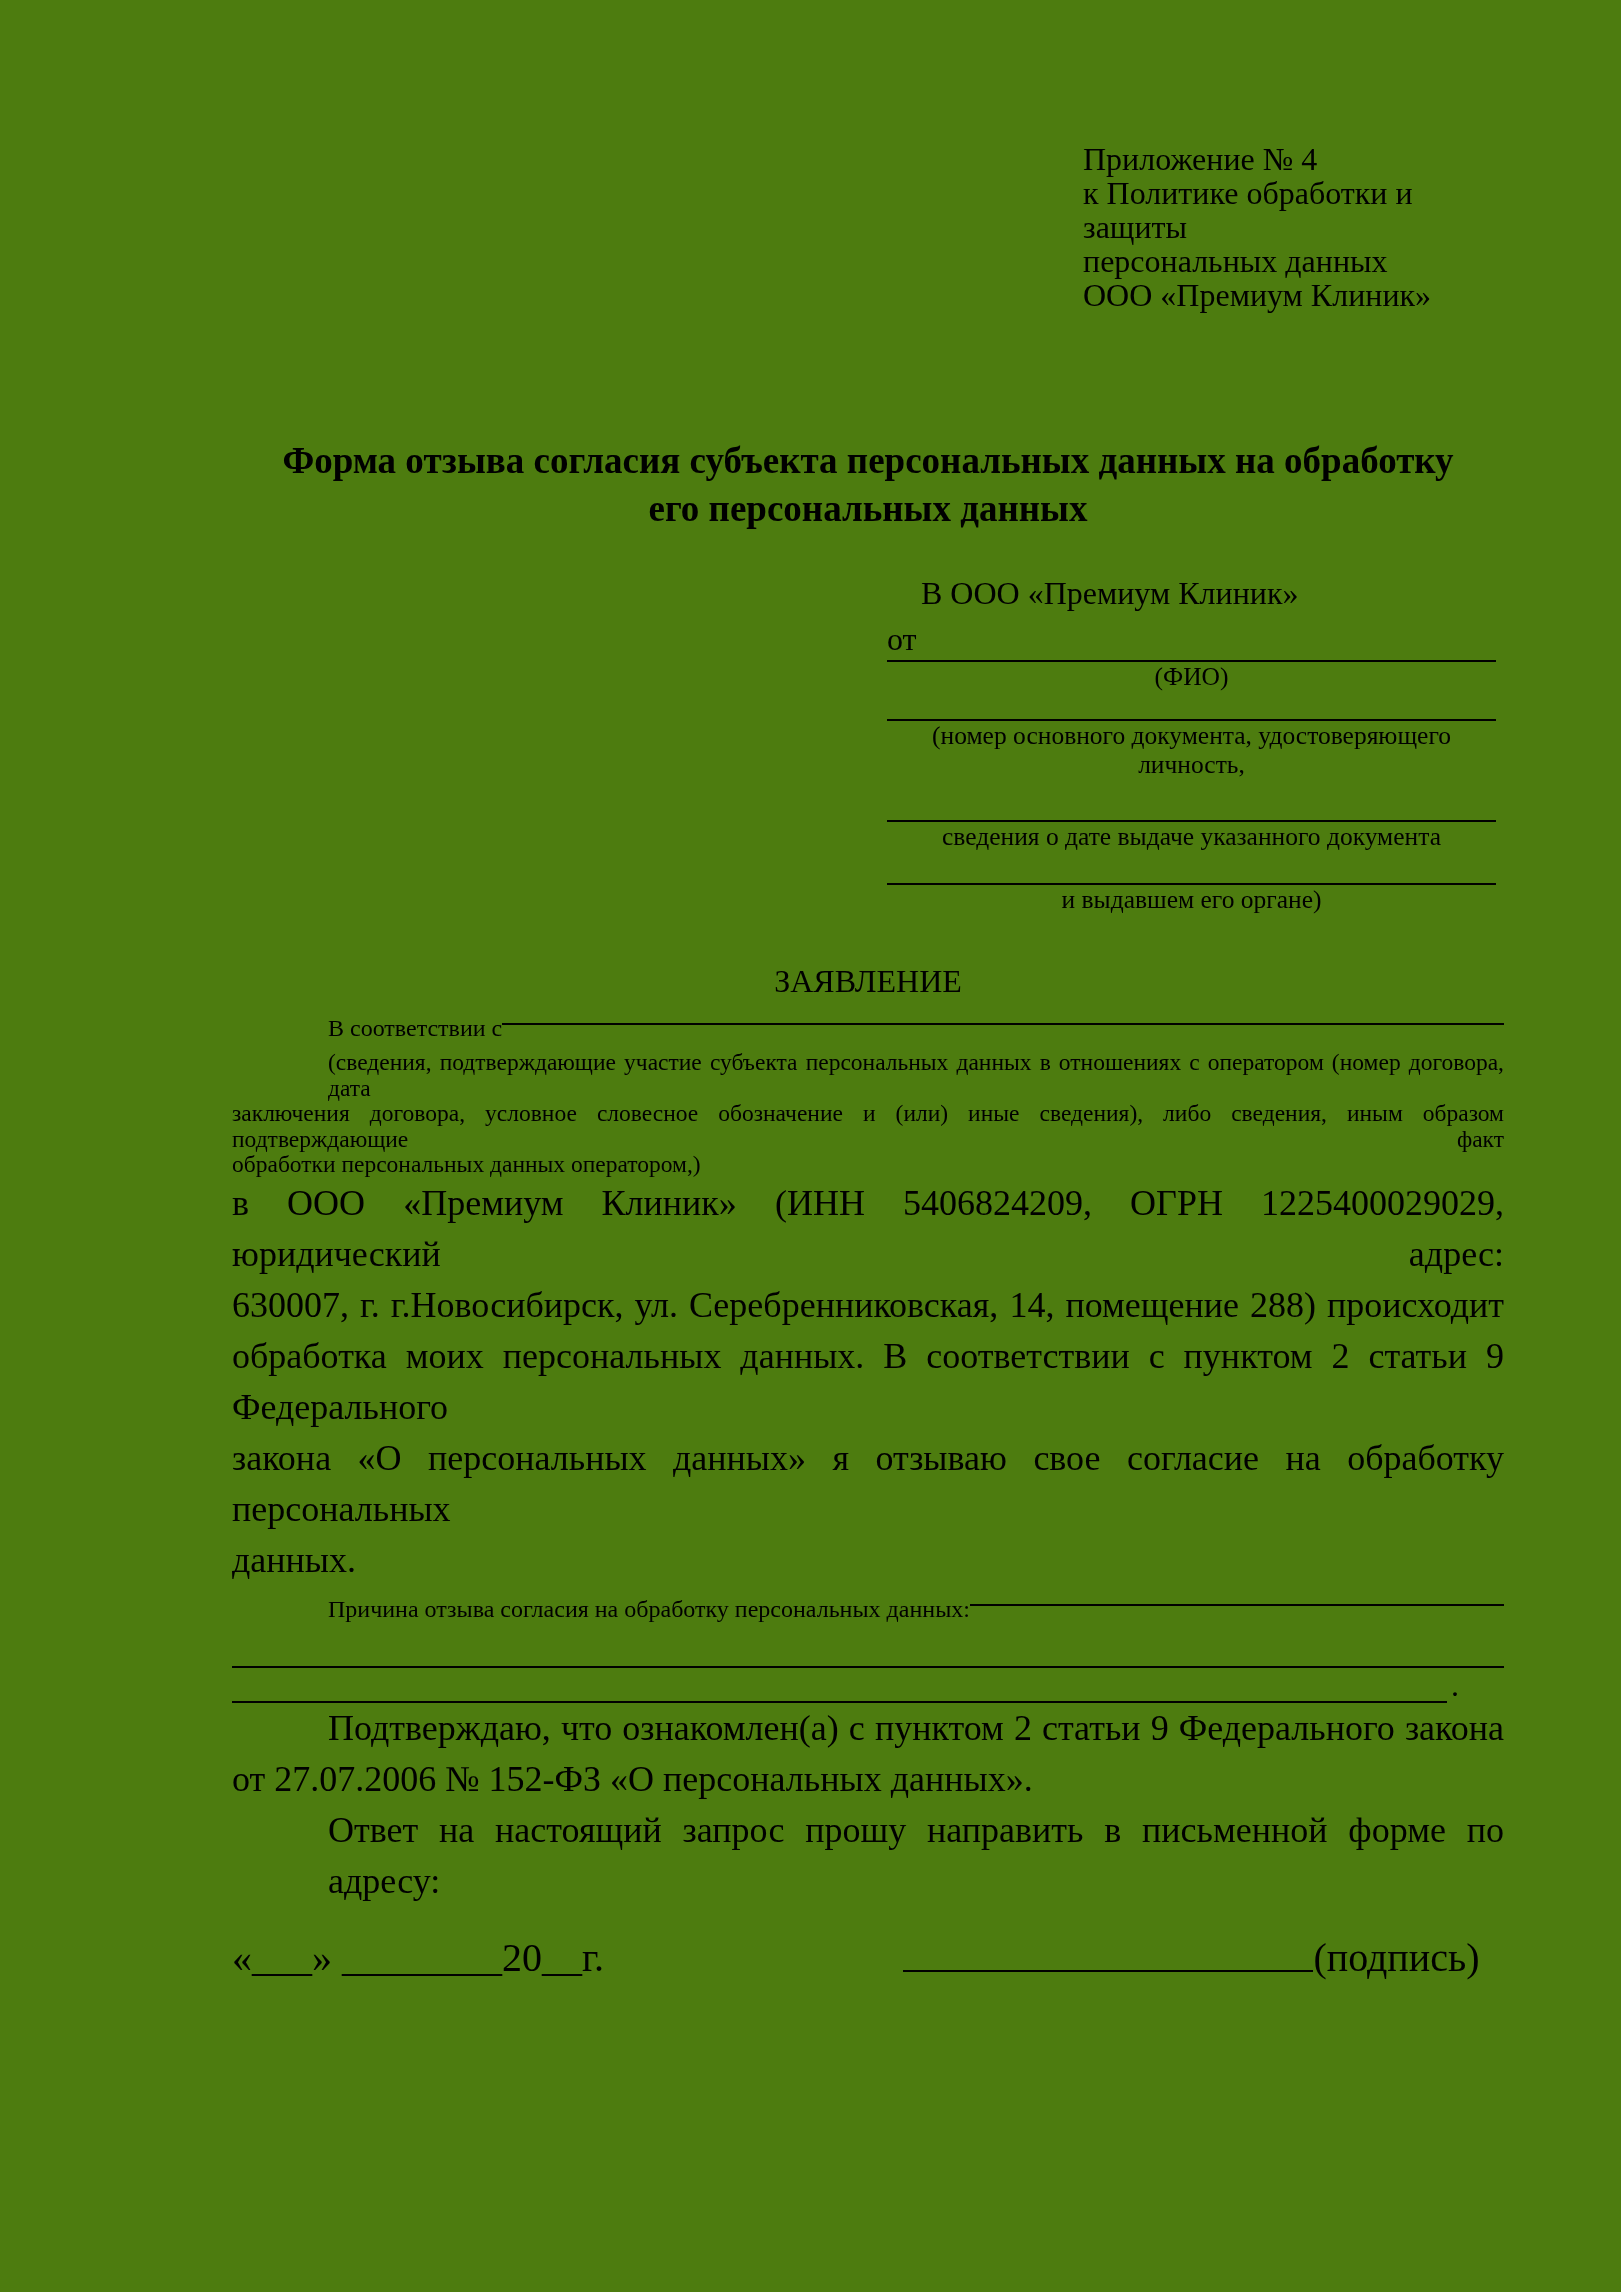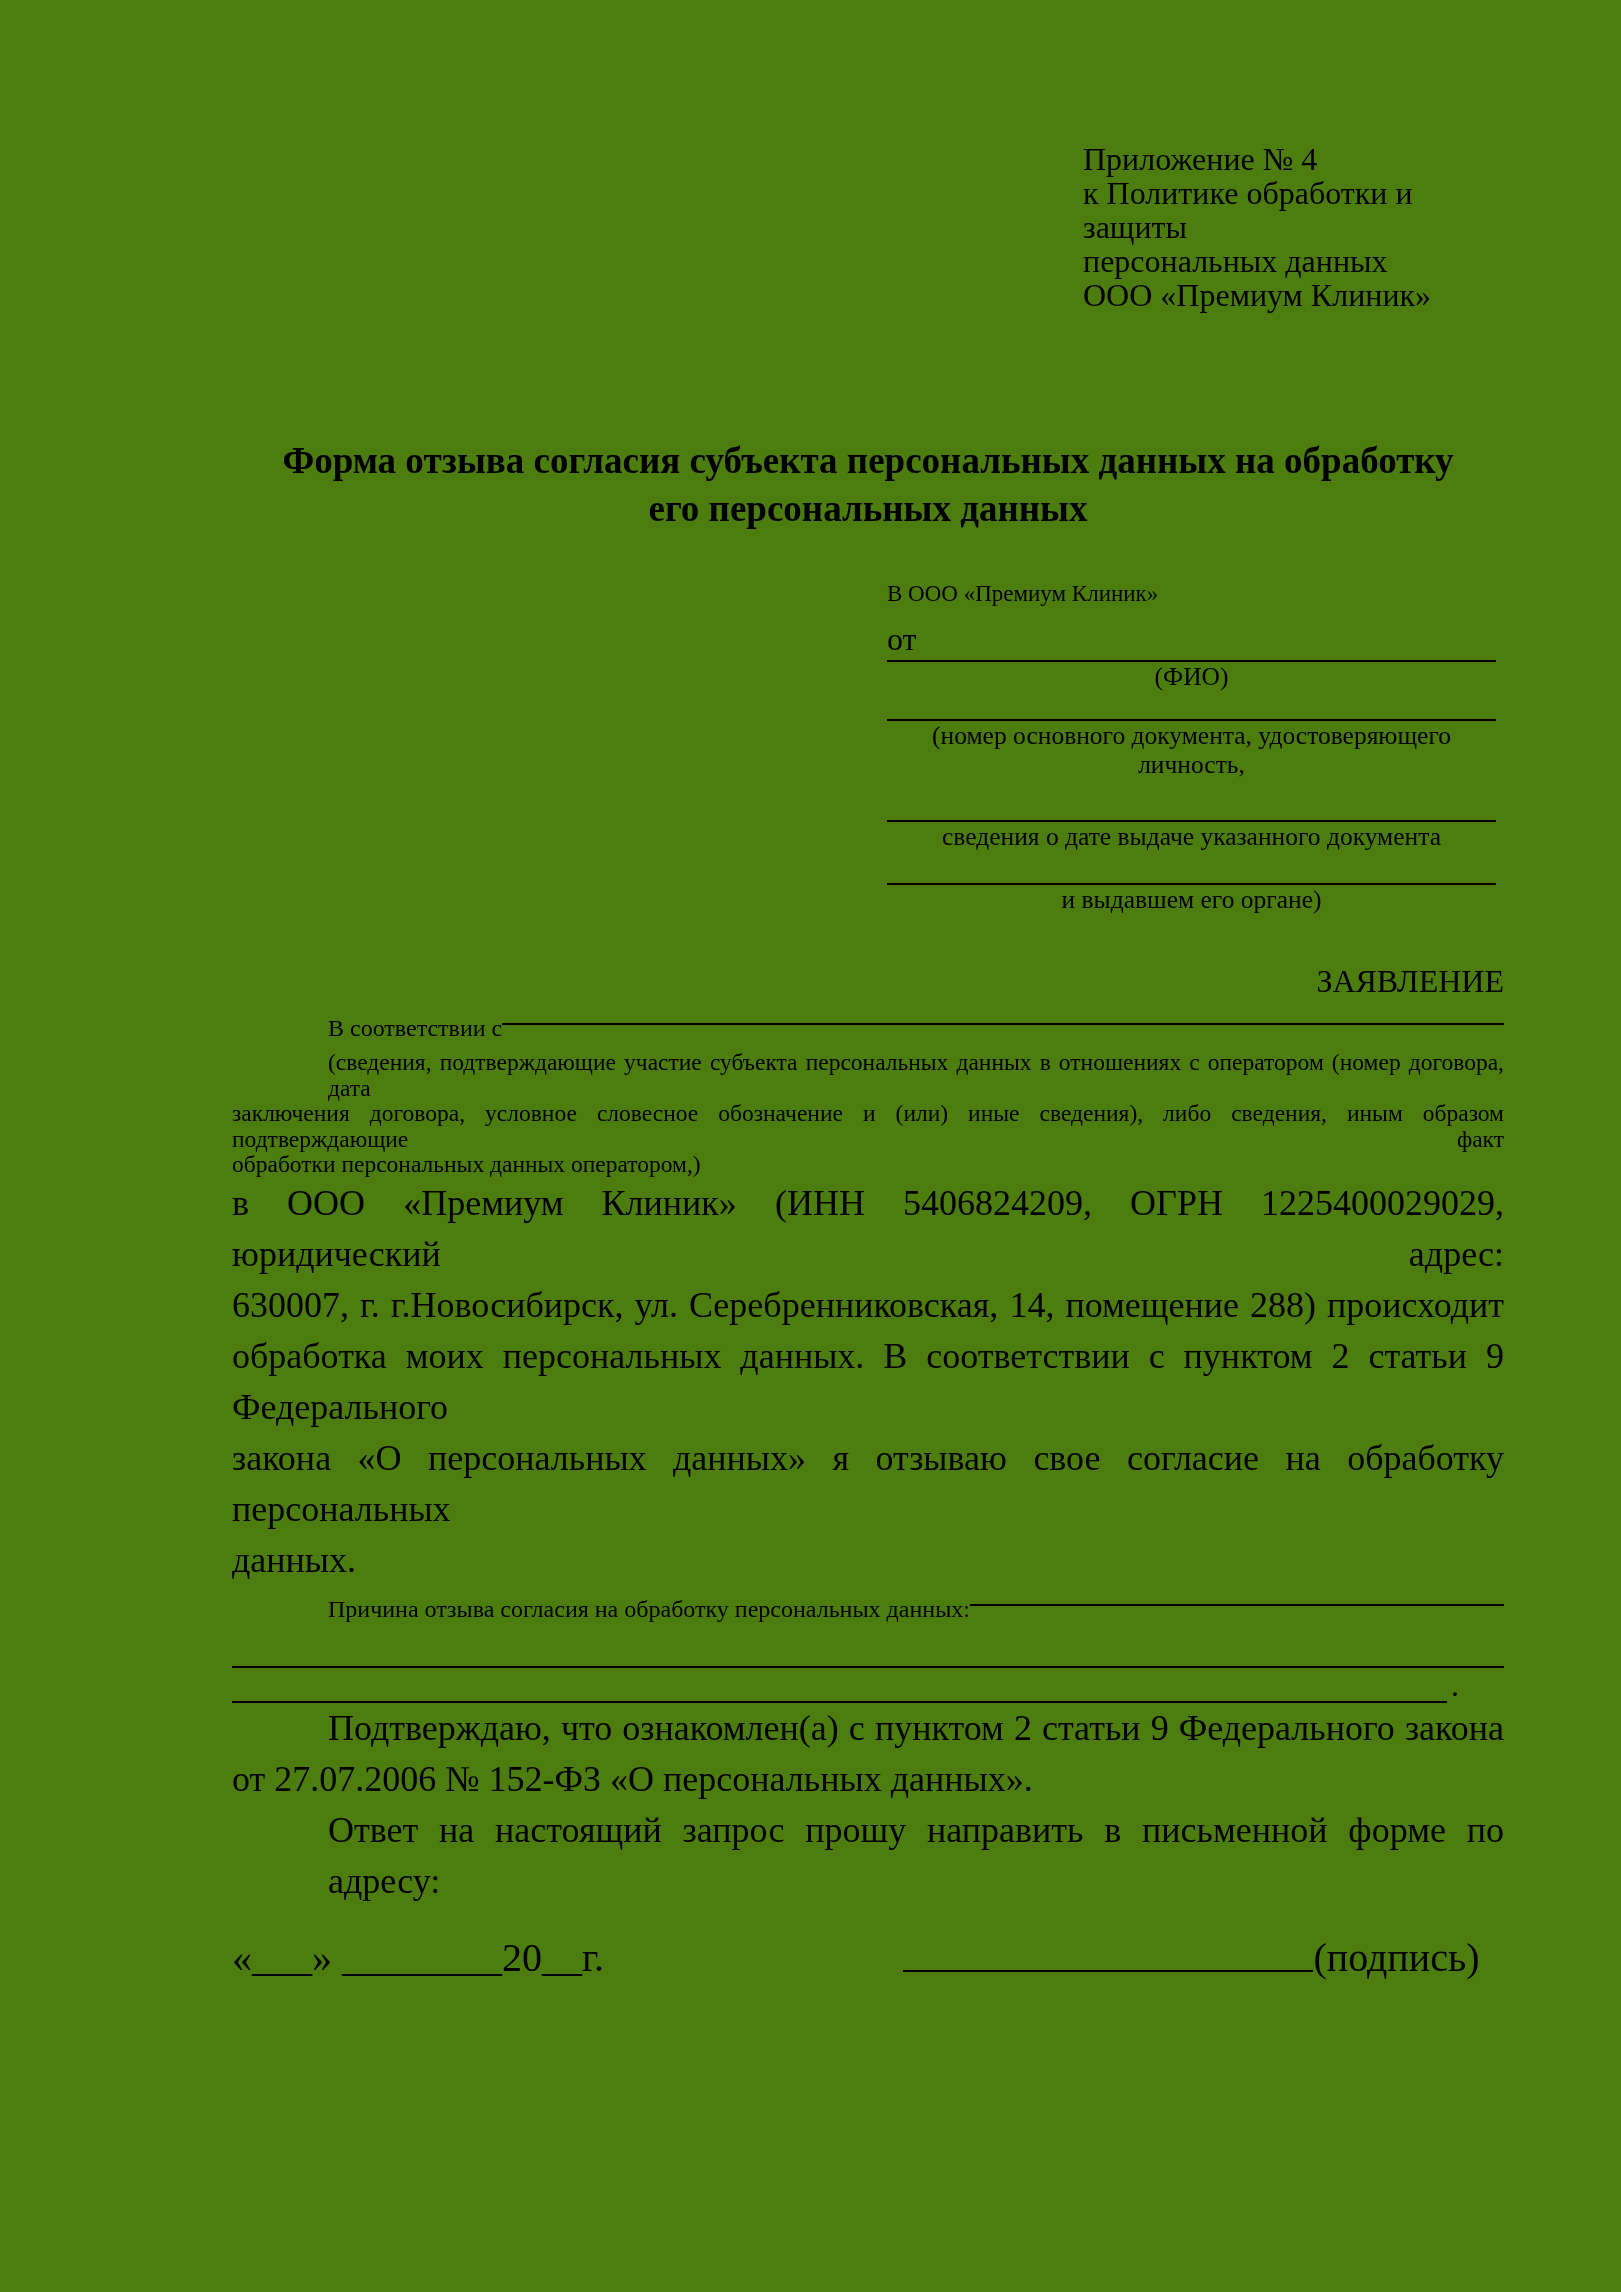--- a/index.html
+++ b/index.html
@@ -24,34 +24,34 @@
     text-align: center;
     font-weight: bold;
     font-size: 37px;
     line-height: 48px;
   }
   .addressee {
     margin-top: 35px;
     margin-left: 655px;
     width: 609px;
   }
-  .addr-to { font-size: 23px; line-height: 51px; }
+  .addr-to { font-size: 32px; line-height: 51px; margin-left: 34px; }
   .addr-from { font-size: 32px; line-height: 41px; }
   .u-field {
     border-top: 2.9px solid #000;
     text-align: center;
     font-size: 25.5px;
     line-height: 29px;
   }
   .u-field.gap-1 { margin-top: 28px; }
   .u-field.gap-2 { margin-top: 41px; }
   .u-field.gap-3 { margin-top: 32px; }
   .statement-heading {
     margin-top: 46px;
-    text-align: right;
+    text-align: center;
     font-size: 32px;
     line-height: 43px;
   }
   .row-flex {
     display: flex;
     align-items: center;
     font-size: 24px;
     line-height: 51px;
   }
   .row-flex .label { white-space: nowrap; }

